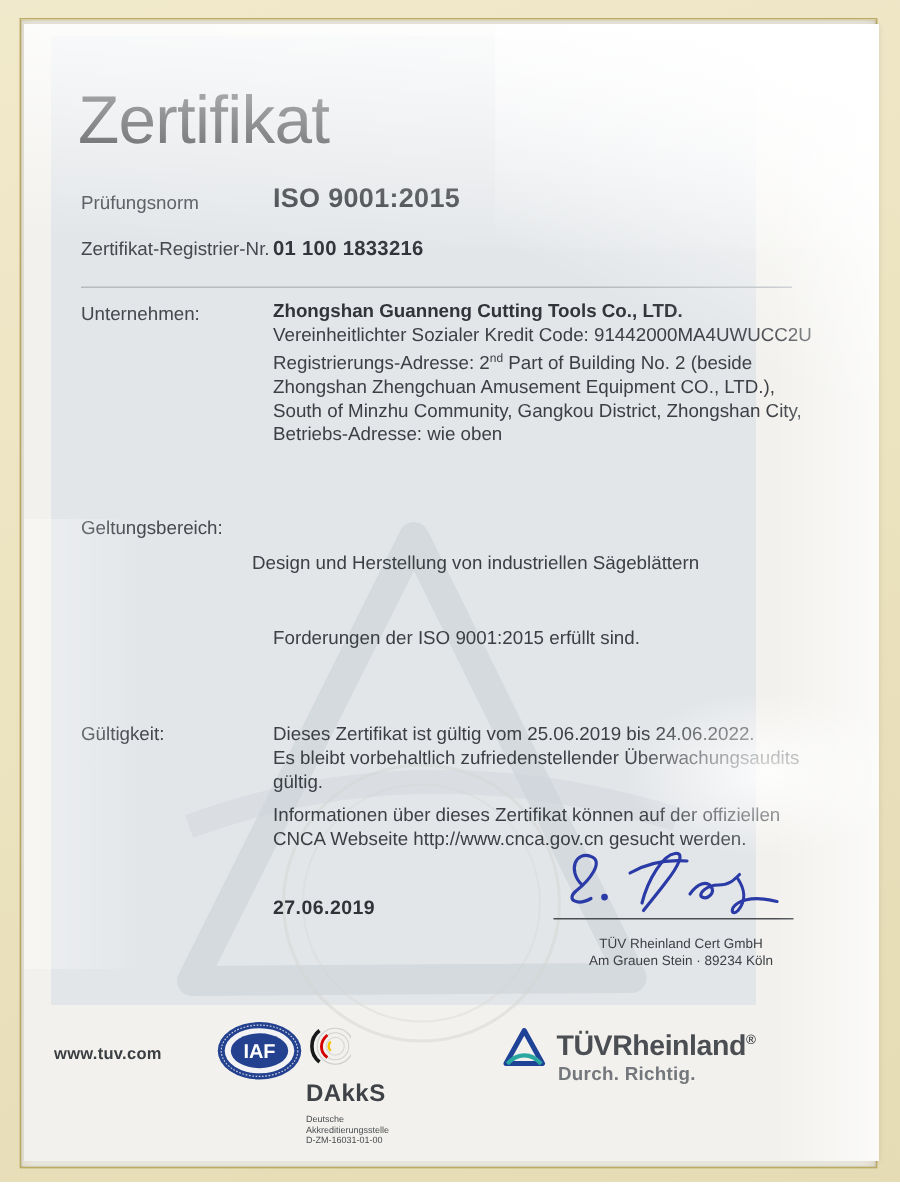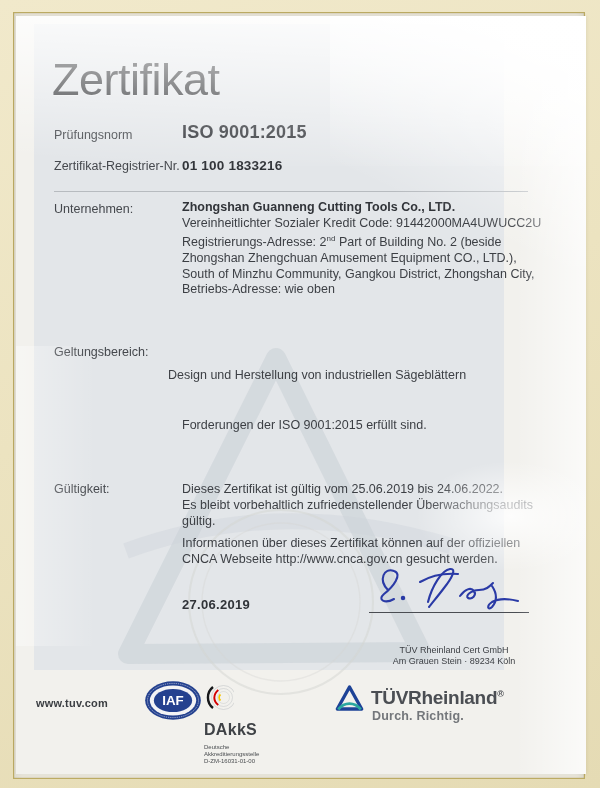--- a/index.html
+++ b/index.html
@@ -119,21 +119,21 @@
       <g fill="none" stroke="#2a3aa6" stroke-width="2.1" stroke-linecap="round">
         <path d="M20 28 C10 18 16 5 26 9 C35 12 25 25 16 32 C9 38 17 42 26 37"></path>
         <circle cx="35" cy="36" r="1.2" fill="#2a3aa6"></circle>
         <path d="M60 40 C64 24 74 8 82 7 C89 6 84 16 76 26 C70 34 64 41 61 45"></path>
         <path d="M52 20 C64 13 77 11 90 12"></path>
         <path d="M92 34 C97 27 103 25 106 29 C109 33 104 38 100 36 C97 34 103 28 111 28 C118 28 121 25 125 21"></path>
         <path d="M124 24 C128 30 130 38 124 45 C120 49 118 44 124 40 C131 36 142 37 150 39"></path>
       </g>
     </svg>
     <div class="content sig-line" style="left:353px; top:596px; width:160px;"></div>
-    <div class="content org-block" style="left:348px; top:629px; width:180px;">
+    <div class="content org-block" style="left:348px; top:608px; width:180px;">
       <div>TÜV Rheinland Cert GmbH</div>
       <div>Am Grauen Stein · 89234 Köln</div>
     </div>
 
     <div class="content website" style="left:20px; top:681px;">www.tuv.com</div>
 
     <svg class="content" style="left:128px; top:664px;" width="58" height="41" viewBox="0 0 100 70">
       <ellipse cx="50" cy="35" rx="48" ry="33" fill="#24418f"></ellipse>
       <ellipse cx="50" cy="35" rx="40" ry="26" fill="#f3f3f5"></ellipse>
       <ellipse cx="50" cy="35" rx="33" ry="20" fill="#24418f"></ellipse>

